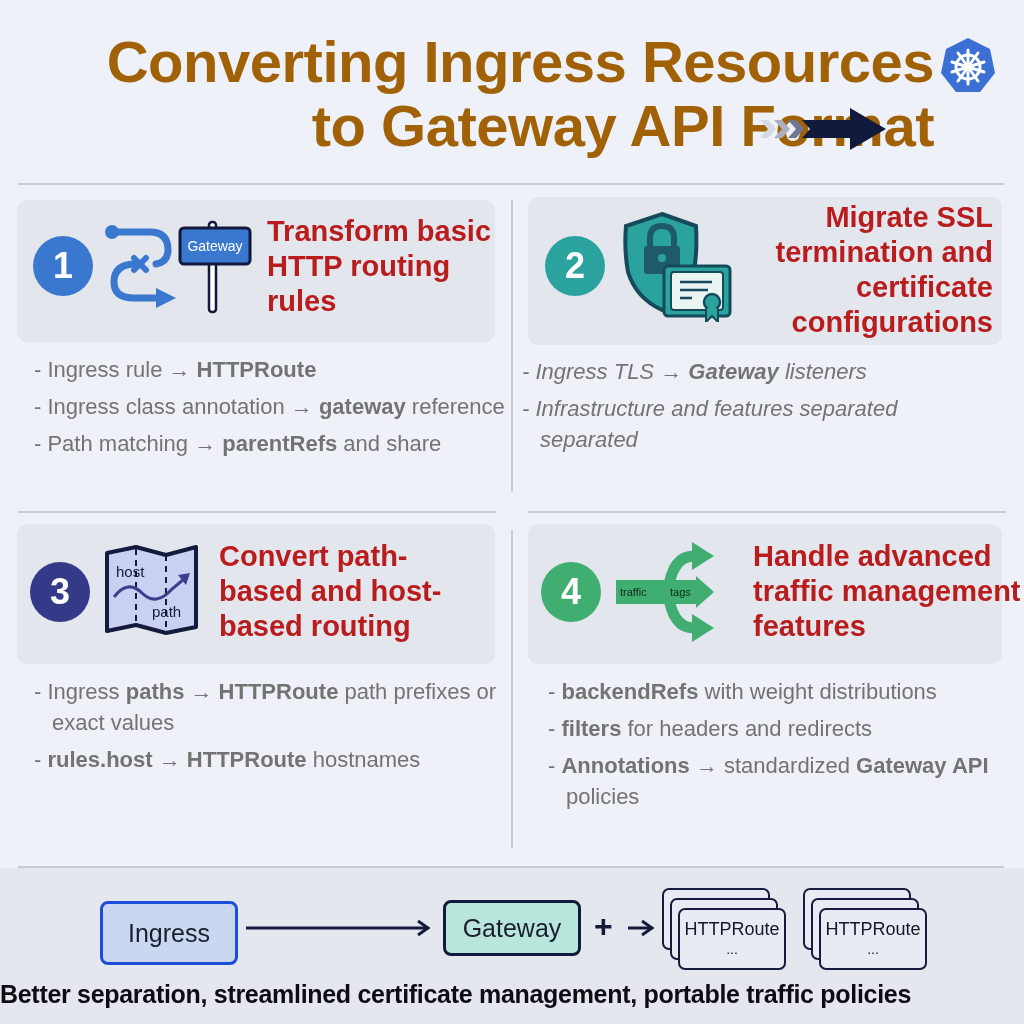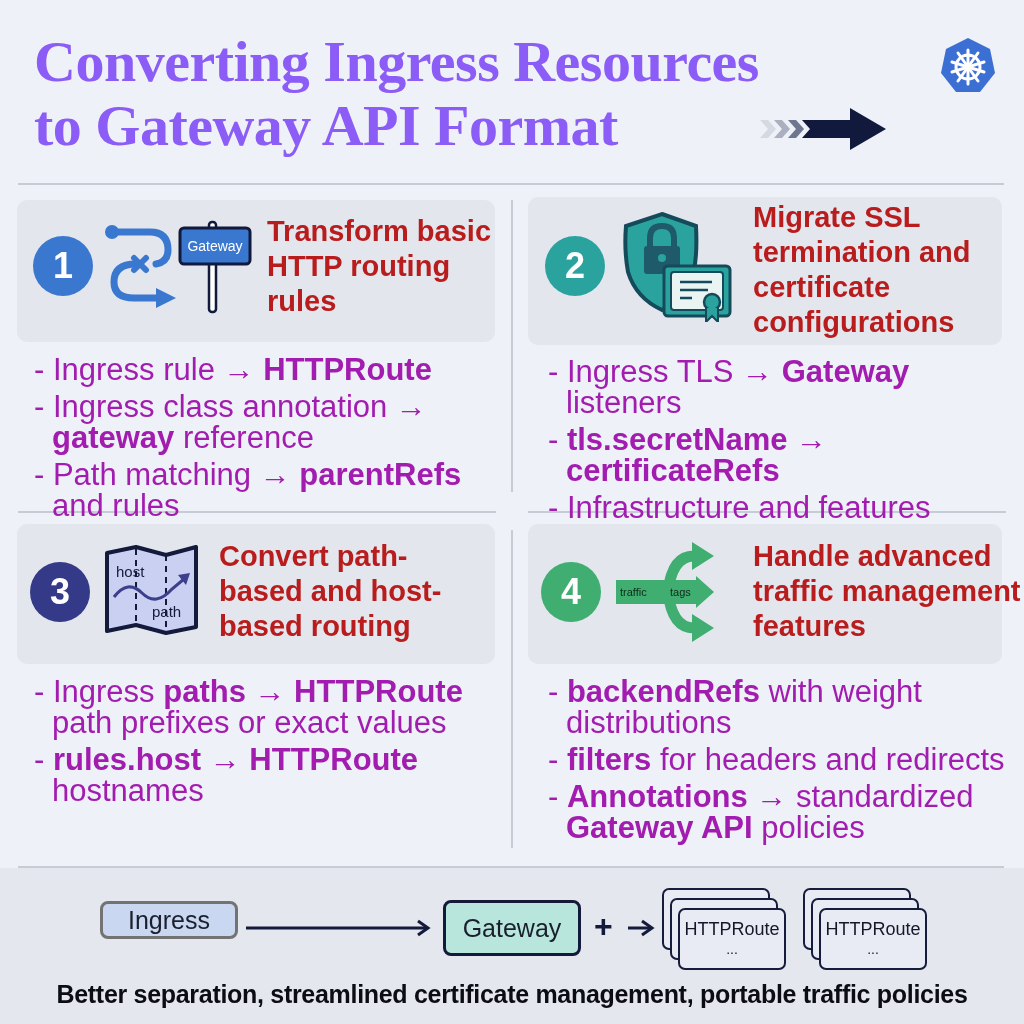--- a/index.html
+++ b/index.html
@@ -7,27 +7,28 @@
   body {
     background: #eef1f7;
     font-family: "Liberation Sans", "DejaVu Sans", sans-serif;
     color: #111318;
     position: relative;
   }
   .title-block {
     position: absolute; left: 34px; top: 30px; width: 900px;
   }
   .title-line {
-    font-family: Liberation Serif, serif;
+    font-family: Liberation Sans, sans-serif;
     font-weight: 700;
     font-size: 58px;
     line-height: 64px;
-    color: #8b5cf6;
+    color: #a16207;
     letter-spacing: -0.5px;
     white-space: nowrap;
+    text-align: right;
   }
   .k8s-icon { position: absolute; left: 938px; top: 36px; width: 60px; height: 60px; }
   .title-arrow { position: absolute; left: 760px; top: 104px; width: 130px; height: 50px; }
   .hr { position: absolute; height: 2px; background: #c6cbd6; }
   .vr { position: absolute; width: 2px; background: #c6cbd6; }
 
   .card-head {
     position: absolute;
     background: #e3e6ed;
     border-radius: 10px;
@@ -42,57 +43,56 @@
   .card-title {
     position: absolute;
     font-weight: 700;
     font-size: 29px;
     line-height: 35px;
     color: #b91c1c;
     font-family: "Liberation Sans", sans-serif;
   }
   .bullets {
     position: absolute;
-    font-size: 31px;
+    font-size: 22px;
     line-height: 31px;
-    color: #a21caf;
+    color: #737373;
     font-family: "Liberation Sans", sans-serif;
     list-style: none;
   }
   .bullets li {
     padding-left: 18px;
     text-indent: -18px;
     margin-bottom: 6px;
   }
   .bullets b { font-weight: 700; }
 
   .footer-band {
     position: absolute; left: 0; top: 868px; width: 1024px; height: 156px;
     background: #e4e7ee;
   }
   .flow-box {
     position: absolute;
     display: flex; align-items: center; justify-content: center;
     font-size: 25px; color: #1a1f2e;
     border-radius: 8px;
   }
-  .ingress-box { left: 100px; top: 901px; width: 138px; height: 38px; background: #c9d7f0; border: 3px solid #737373; }
+  .ingress-box { left: 100px; top: 901px; width: 138px; height: 64px; background: #c9d7f0; border: 3px solid #1d4ed8; }
   .gateway-box { left: 443px; top: 900px; width: 138px; height: 56px; background: #b8e6dc; border: 3.5px solid #141a3a; }
   .route-stack { position: absolute; width: 135px; height: 82px; }
   .route-card {
     position: absolute; width: 108px; height: 62px;
     background: #e8ebf4; border: 2.5px solid #161c3c; border-radius: 7px;
   }
   .route-card.front {
     display: flex; flex-direction: column; align-items: center; justify-content: center;
     font-size: 18px; color: #141828; line-height: 20px;
   }
   .footer-tagline {
     position: absolute; left: 0; top: 980px; width: 1024px;
-    text-align: center;
     font-weight: 700; font-size: 25px; color: #0b0d12;
     letter-spacing: -0.3px;
   }
 </style>
 </head>
 <body>
 
 <div class="title-block">
   <div class="title-line">Converting Ingress Resources</div>
   <div class="title-line">to Gateway API Format</div>
@@ -139,44 +139,43 @@
       <line x1="46" y1="38" x2="34" y2="50"></line>
     </g>
     <rect x="109" y="2" width="7" height="90" fill="#fff" stroke="#111a3d" stroke-width="2.5" rx="3"></rect>
     <rect x="80" y="8" width="70" height="36" rx="4" fill="#3a78d0" stroke="#111a3d" stroke-width="3"></rect>
     <text x="115" y="31" text-anchor="middle" font-family="Liberation Sans, sans-serif" font-size="14" fill="#fff">Gateway</text>
   </svg>
   <div class="card-title" style="left:267px; top:214px; width:225px;">Transform basic HTTP routing rules</div>
   <ul class="bullets" style="left:34px; top:354px; width:480px;">
     <li><span>- Ingress rule → </span><b>HTTPRoute</b><span></span></li>
     <li><span>- Ingress class annotation → </span><b>gateway</b><span> reference</span></li>
-    <li><span>- Path matching → </span><b>parentRefs</b><span> and rules</span></li>
+    <li><span>- Path matching → </span><b>parentRefs</b><span> and share</span></li>
   </ul>
 </div>
 
 <div>
   <div class="card-head" style="left:528px; top:197px; width:474px; height:148px;"></div>
   <div class="badge" style="left:545px; top:236px; background:#2aa39f;">2</div>
   <svg style="position:absolute; left:620px; top:210px; width:120px; height:112px;" viewBox="0 0 120 112">
     <path d="M42 4 L76 16 Q78 56 70 72 Q60 92 42 100 Q16 88 8 62 Q4 40 6 16 Z" fill="#2aa39f" stroke="#144a5a" stroke-width="4"></path>
     <rect x="24" y="36" width="36" height="28" rx="3" fill="#1f5a6a"></rect>
     <path d="M30 36 V28 Q30 16 42 16 Q54 16 54 28 V36" fill="none" stroke="#1f5a6a" stroke-width="6"></path>
     <circle cx="42" cy="48" r="4" fill="#2aa39f"></circle>
     <rect x="44" y="56" width="66" height="50" rx="4" fill="#2aa39f" stroke="#144a5a" stroke-width="3"></rect>
     <rect x="51" y="62" width="52" height="38" rx="3" fill="#e9f4f3" stroke="#144a5a" stroke-width="2"></rect>
     <line x1="60" y1="72" x2="92" y2="72" stroke="#144a5a" stroke-width="2.5"></line>
     <line x1="60" y1="80" x2="88" y2="80" stroke="#144a5a" stroke-width="2.5"></line>
     <line x1="60" y1="88" x2="72" y2="88" stroke="#144a5a" stroke-width="2.5"></line>
     <circle cx="92" cy="92" r="8" fill="#2aa39f" stroke="#144a5a" stroke-width="2.5"></circle>
     <path d="M86 98 L86 112 L92 106 L98 112 L98 98" fill="#2aa39f" stroke="#144a5a" stroke-width="2"></path>
   </svg>
-  <div class="card-title" style="left:753px; top:200px; width:240px;">Migrate SSL termination and certificate configurations</div>
-  <ul class="bullets" style="left:548px; top:356px; width:470px;">
+  <div class="card-title" style="left:753px; top:200px; width:240px;text-align:right;">Migrate SSL termination and certificate configurations</div>
+  <ul class="bullets" style="left:522px; top:356px; width:470px;font-style:italic;">
     <li><span>- Ingress TLS → </span><b>Gateway</b><span> listeners</span></li>
-    <li><span>- </span><b>tls.secretName → certificateRefs</b><span></span></li>
     <li><span>- Infrastructure and features separated</span><b></b><span> separated</span></li>
   </ul>
 </div>
 
 <div>
   <div class="card-head" style="left:17px; top:524px; width:478px; height:140px;"></div>
   <div class="badge" style="left:30px; top:562px; background:#353a88;">3</div>
   <svg style="position:absolute; left:104px; top:545px; width:96px; height:90px;" viewBox="0 0 96 90">
     <polygon points="3,8 32,2 62,10 92,2 92,82 62,88 32,80 3,86" fill="#c9d0f2" stroke="#141a3c" stroke-width="4" stroke-linejoin="round"></polygon>
     <line x1="32" y1="4" x2="32" y2="80" stroke="#141a3c" stroke-width="2" stroke-dasharray="6 5"></line>

